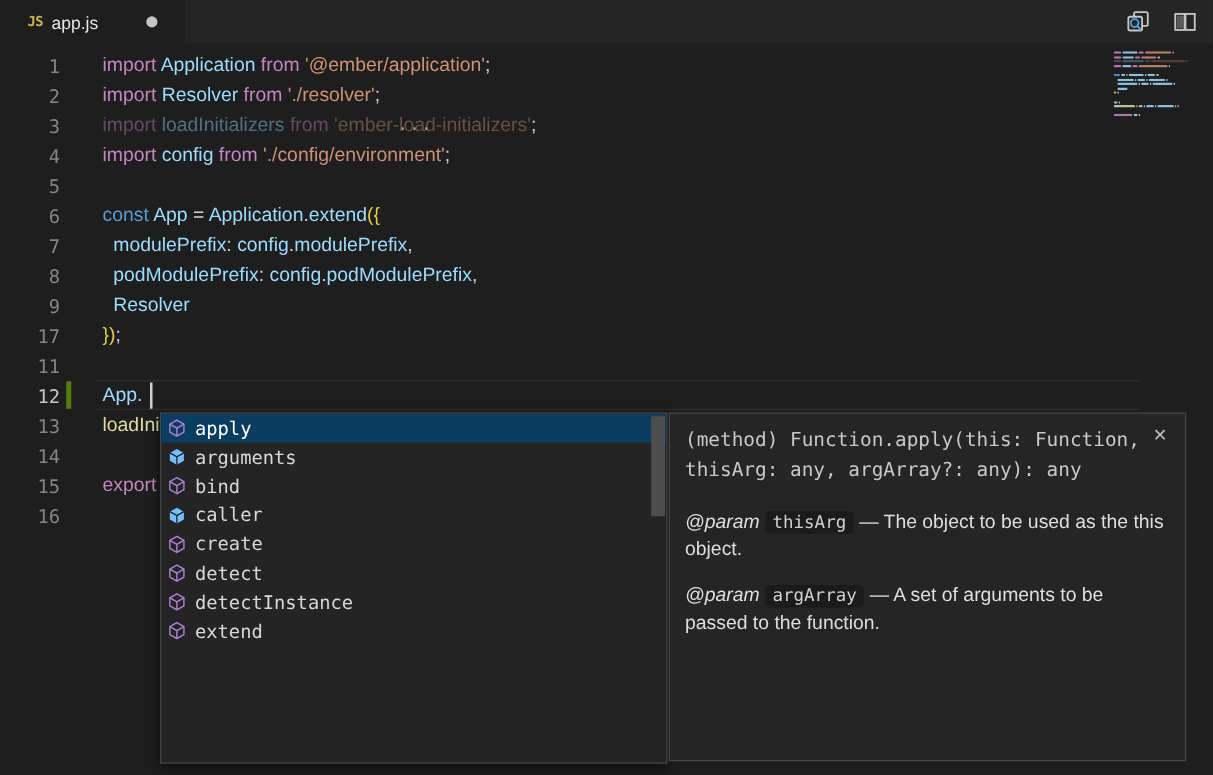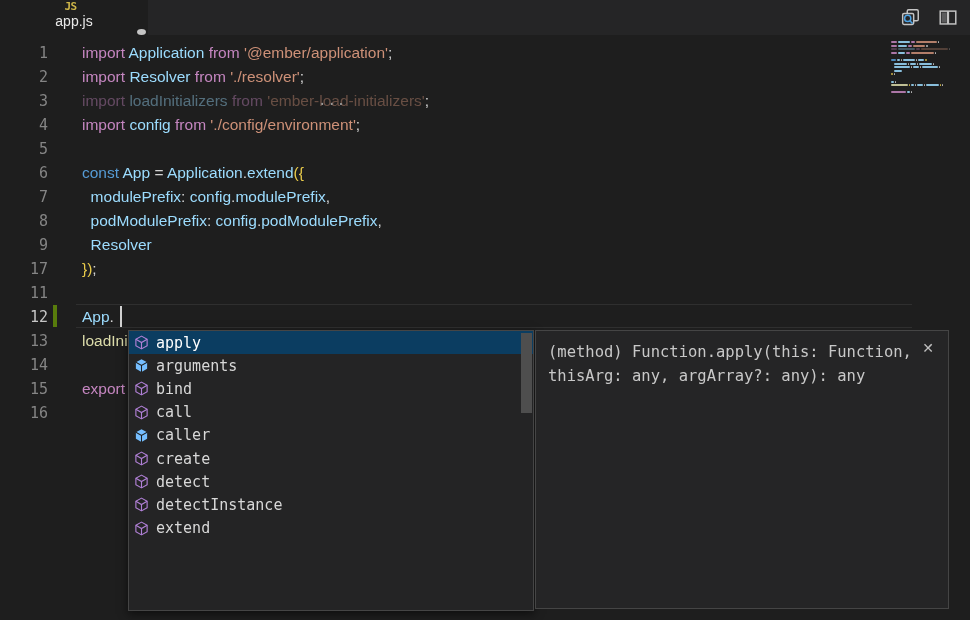--- a/index.html
+++ b/index.html
@@ -3,21 +3,21 @@
 <meta charset="utf-8">
 <style>
   * { margin:0; padding:0; box-sizing:border-box; }
   html,body { width:970px; height:620px; overflow:hidden; background:#1e1e1e;
     font-family:"Liberation Sans", sans-serif; }
   .mono { font-family:"DejaVu Sans Mono", monospace; }
 
   
   #tabbar { position:absolute; left:0; top:0; width:970px; height:35px; background:#252526; }
   #tab-active { position:absolute; left:0; top:0; width:148px; height:35px; background:#1e1e1e;
-    display:flex; align-items:center; padding:0 2px; cursor:pointer;flex-direction:column; }
+    display:flex; align-items:center; padding:0 22px; cursor:pointer; }
   #js-badge { font-family:"DejaVu Sans Mono", monospace; font-weight:bold; font-size:11px;
     color:#cdb548; margin-right:7px; letter-spacing:-0.5px; }
   #tab-title { color:#e8e8e8; font-size:14px; }
   #tab-dirty { width:9px; height:9px; border-radius:50%; background:#c5c5c5; margin-left:auto; }
   #tab-actions { position:absolute; right:10px; top:0; height:35px; display:flex; align-items:center; gap:14px; }
   .action-btn { width:24px; height:24px; display:flex; align-items:center; justify-content:center;
     cursor:pointer; border-radius:4px; }
 
   
   #editor { position:absolute; left:0; top:35px; width:970px; height:585px; background:#1e1e1e; }
@@ -278,29 +278,20 @@
           <svg width="15" height="15" viewBox="0 0 16 16">
             <path d="M8 1.2 14 4.6 V11.4 L8 14.8 2 11.4 V4.6 Z" fill="none" stroke="#B180D7" stroke-width="1.2" stroke-linejoin="round"></path>
             <path d="M2 4.6 8 8 l6 -3.4 M8 8 v6.8" fill="none" stroke="#B180D7" stroke-width="1.2"></path>
           </svg>
         </span>
         <span>bind</span>
       </div>
       <div class="sg-item">
         <span class="sg-icon">
           <svg width="15" height="15" viewBox="0 0 16 16">
-            <path d="M8 1.2 14 4.6 V11.4 L8 14.8 2 11.4 V4.6 Z" fill="none" stroke="#B180D7" stroke-width="1.2" stroke-linejoin="round"></path>
-            <path d="M2 4.6 8 8 l6 -3.4 M8 8 v6.8" fill="none" stroke="#B180D7" stroke-width="1.2"></path>
-          </svg>
-        </span>
-        <span>call</span>
-      </div>
-      <div class="sg-item">
-        <span class="sg-icon">
-          <svg width="15" height="15" viewBox="0 0 16 16">
             <path d="M8 1.2 14 4.6 V11.4 L8 14.8 2 11.4 V4.6 Z" fill="#75BEFF"></path>
             <path d="M2 4.6 8 8 l6 -3.4 M8 8 v6.8" fill="none" stroke="#1e1e1e" stroke-width="1.1"></path>
           </svg>
         </span>
         <span>caller</span>
       </div>
       <div class="sg-item">
         <span class="sg-icon">
           <svg width="15" height="15" viewBox="0 0 16 16">
             <path d="M8 1.2 14 4.6 V11.4 L8 14.8 2 11.4 V4.6 Z" fill="none" stroke="#B180D7" stroke-width="1.2" stroke-linejoin="round"></path>
@@ -336,13 +327,17 @@
         </span>
         <span>extend</span>
       </div>
     </div>
   <div id="sg-scrollbar"></div>
 </div>
 
 <div id="suggest-docs">
   <span id="docs-close">✕</span>
   <div id="docs-signature">(method) Function.apply(this: Function, thisArg: any, argArray?: any): any</div>
+  <div id="docs-params">
+      <div class="param"><em>@param </em><code>thisArg</code><span> — The object to be used as the this object.</span></div>
+      <div class="param"><em>@param </em><code>argArray</code><span> — A set of arguments to be passed to the function.</span></div>
+    </div>
 </div>
 
 </body></html>

